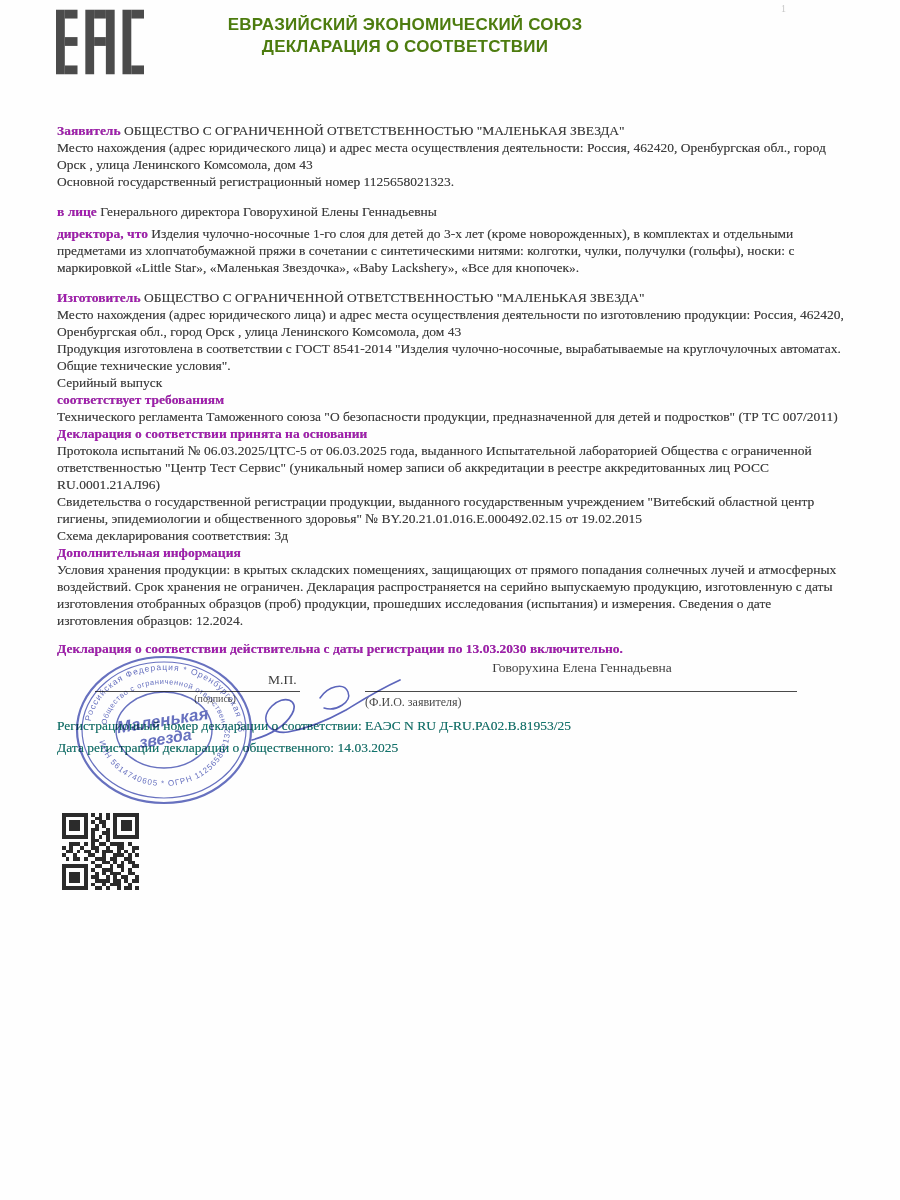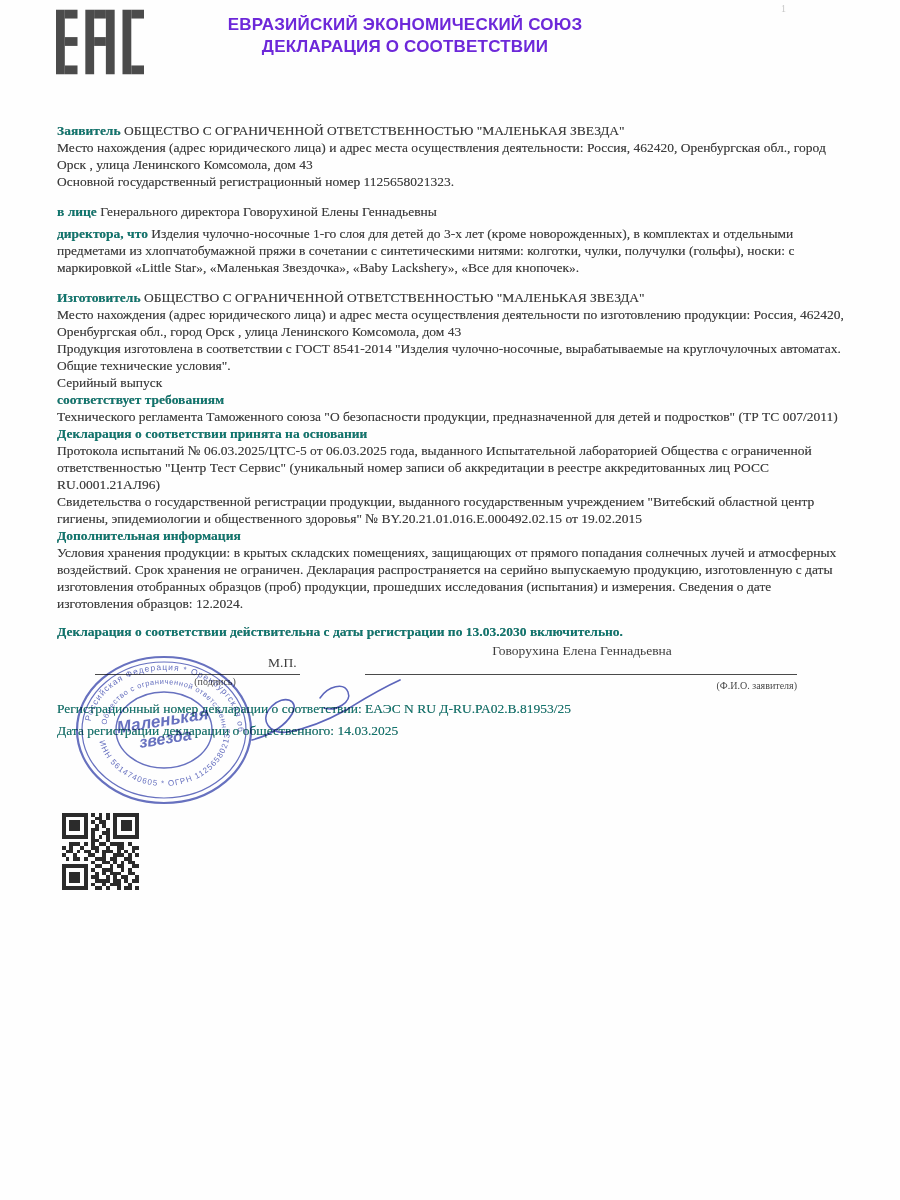--- a/index.html
+++ b/index.html
@@ -6,37 +6,37 @@
   body{
     width:900px;height:1200px;position:relative;background:#fefefe;
     font-family:"Liberation Serif", serif;color:#3d3d3d;overflow:hidden;
   }
   .corner-mark{position:absolute;left:781px;top:3px;font-size:10px;color:#c6c6c6;}
   
   .eac-logo{position:absolute;left:56px;top:9px;width:88px;height:66px;}
   .doc-title{
     position:absolute;left:60px;top:14px;width:690px;text-align:center;
     font-family:"Liberation Sans", sans-serif;font-weight:bold;font-size:17px;
-    line-height:22px;color:#6d28d9;letter-spacing:.2px;
+    line-height:22px;color:#4d7c0f;letter-spacing:.2px;
   }
   
   .content{position:absolute;left:57px;top:122px;width:790px;font-size:13.5px;line-height:17px;}
   .content p{margin:0;text-shadow:0 0 .4px rgba(70,70,70,.55);}
-  .content b{color:#0f766e;}
+  .content b{color:#a21caf;}
   .gap{margin-top:13px !important;}
   .gap-sm{margin-top:5px !important;}
   .gap-md{margin-top:11px !important;}
   
   .sig-block{position:relative;height:54px;margin-top:1px;}
   .sig-line-left{position:absolute;left:38px;top:33px;width:205px;border-top:1.2px solid #4a4a4a;}
   .sig-caption-left{position:absolute;left:78px;top:32px;width:160px;text-align:center;font-size:10px;color:#4a4a4a;}
   .mp{position:absolute;left:211px;top:13px;font-size:13.5px;}
   .sig-name{position:absolute;left:310px;top:1px;width:430px;text-align:center;}
   .sig-line-right{position:absolute;left:308px;top:33px;width:432px;border-top:1.2px solid #4a4a4a;}
-  .sig-caption-right{position:absolute;left:308px;top:36px;width:432px;text-align:right;font-size:10px;color:#4a4a4a;}
+  .sig-caption-right{position:absolute;left:308px;top:36px;width:432px;text-align:left;font-size:12px;color:#4a4a4a;}
   .reg-line{font-weight:normal;color:#0f766e;}
   
   .stamp{position:absolute;left:72px;top:654px;width:184px;height:152px;opacity:.82;mix-blend-mode:multiply;pointer-events:none;}
   .sig-stroke{position:absolute;left:228px;top:668px;width:185px;height:85px;opacity:.85;mix-blend-mode:multiply;pointer-events:none;}
   
   .qr{position:absolute;left:62px;top:813px;width:77px;height:77px;}
   .qr svg{width:100%;height:100%;shape-rendering:crispEdges;fill:#2b2b2b;}
 </style>
 </head>
 <body>
@@ -80,20 +80,21 @@
   <p>Место нахождения (адрес юридического лица) и адрес места осуществления деятельности по изготовлению продукции: Россия, 462420, Оренбургская обл., город Орск , улица Ленинского Комсомола, дом 43</p>
   <p>Продукция изготовлена в соответствии с ГОСТ 8541-2014 "Изделия чулочно-носочные, вырабатываемые на круглочулочных автоматах. Общие технические условия".</p>
   <p>Серийный выпуск</p>
 
   <p><b>соответствует требованиям</b></p>
   <p>Технического регламента Таможенного союза "О безопасности продукции, предназначенной для детей и подростков" (ТР ТС 007/2011)</p>
 
   <p><b>Декларация о соответствии принята на основании</b></p>
   <p>Протокола испытаний № 06.03.2025/ЦТС-5 от 06.03.2025 года, выданного Испытательной лабораторией Общества с ограниченной ответственностью "Центр Тест Сервис" (уникальный номер записи об аккредитации в реестре аккредитованных лиц РОСС RU.0001.21АЛ96)</p>
   <p>Свидетельства о государственной регистрации продукции, выданного государственным учреждением "Витебский областной центр гигиены, эпидемиологии и общественного здоровья" № BY.20.21.01.016.Е.000492.02.15 от 19.02.2015</p>
+  <p>Схема декларирования соответствия: 3д</p>
 
   <p><b>Дополнительная информация</b></p>
   <p>Условия хранения продукции: в крытых складских помещениях, защищающих от прямого попадания солнечных лучей и атмосферных воздействий. Срок хранения не ограничен. Декларация распространяется на серийно выпускаемую продукцию, изготовленную с даты изготовления отобранных образцов (проб) продукции, прошедших исследования (испытания) и измерения. Сведения о дате изготовления образцов: 12.2024.</p>
 
   <p class="gap-md"><b>Декларация о соответствии действительна с даты регистрации по 13.03.2030 включительно.</b></p>
 
   <div class="sig-block">
     <div class="sig-line-left"></div>
     <div class="sig-caption-left">(подпись)</div>
     <div class="mp">М.П.</div>

